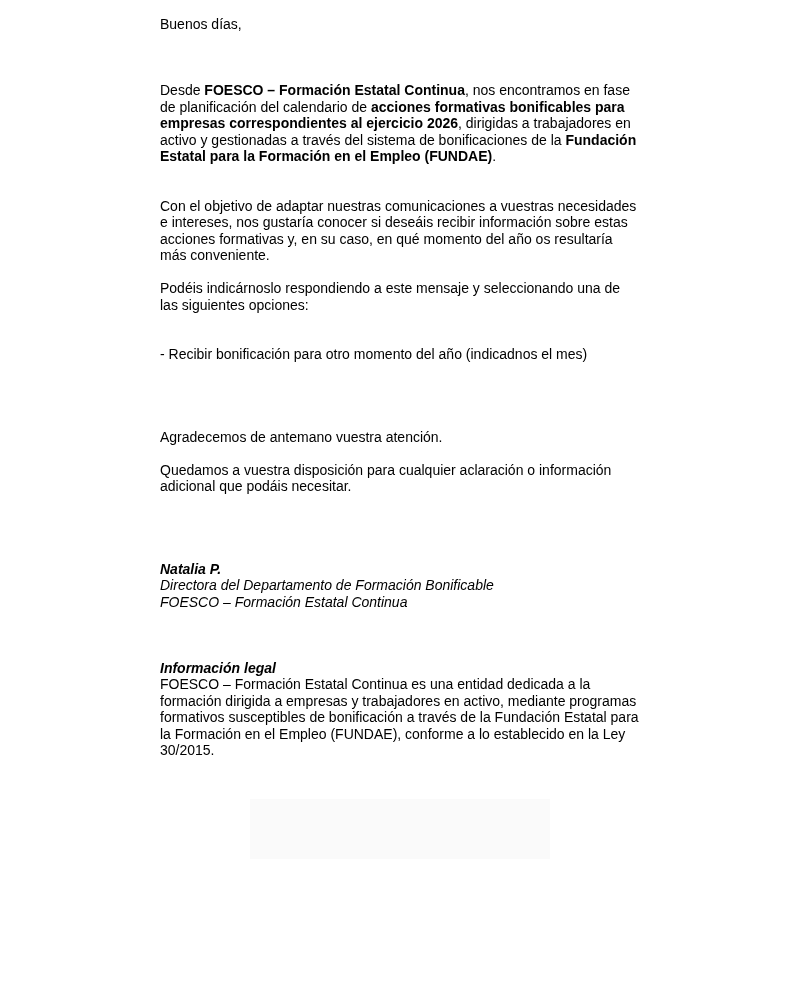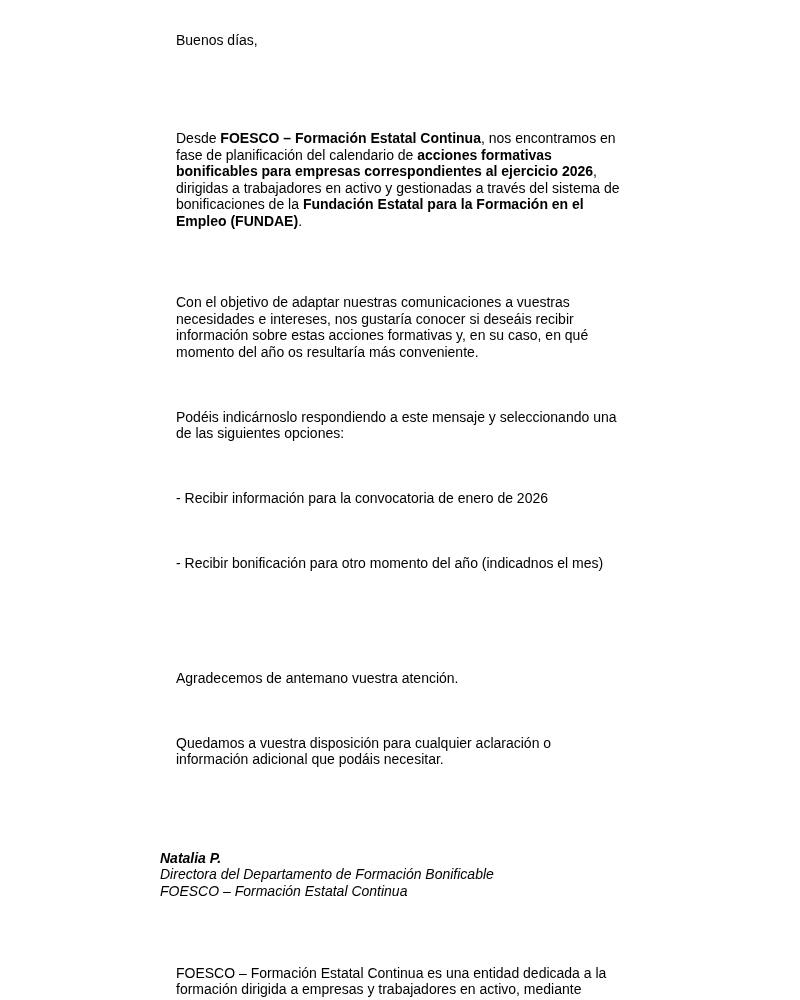--- a/index.html
+++ b/index.html
@@ -16,21 +16,21 @@
     line-height: 16.5px;
     color: #000000;
     -webkit-font-smoothing: antialiased;
   }
   .column {
     width: 480px;
     margin: 0 auto;
     padding-top: 16px;
   }
   .para {
-    margin: 16px;
+    margin: 0;
     white-space: normal;
   }
   .blank {
     height: 16.5px;
   }
   .b {
     font-weight: bold;
   }
   .sig-line {
     margin: 0;
@@ -62,21 +62,20 @@
   <div class="blank"></div>
 
   <p class="para">Con el objetivo de adaptar nuestras comunicaciones a vuestras necesidades e intereses, nos gustaría conocer si deseáis recibir información sobre estas acciones formativas y, en su caso, en qué momento del año os resultaría más conveniente.</p>
 
   <div class="blank"></div>
 
   <p class="para">Podéis indicárnoslo respondiendo a este mensaje y seleccionando una de las siguientes opciones:</p>
 
   <div class="blank"></div>
 
-  <p class="para">- Recibir información para la convocatoria de enero de 2026</p>
 
   <div class="blank"></div>
 
   <p class="para">- Recibir bonificación para otro momento del año (indicadnos el mes)</p>
 
   <div class="blank"></div>
 
 
   <div class="blank"></div>
   <div class="blank"></div>
@@ -99,20 +98,21 @@
     <p class="sig-line b">Natalia P.</p>
     <p class="sig-line">Directora del Departamento de Formación Bonificable</p>
     <p class="sig-line">FOESCO – Formación Estatal Continua</p>
   </div>
 
   <div class="blank"></div>
   <div class="blank"></div>
   <div class="blank"></div>
 
   <div>
+    <p class="sig-line b">Información legal</p>
     <p class="para">FOESCO – Formación Estatal Continua es una entidad dedicada a la formación dirigida a empresas y trabajadores en activo, mediante programas formativos susceptibles de bonificación a través de la Fundación Estatal para la Formación en el Empleo (FUNDAE), conforme a lo establecido en la Ley 30/2015.</p>
   </div>
 
   <div class="blank"></div>
 
 
   <div class="footer-box"></div>
 
 </div>
 

